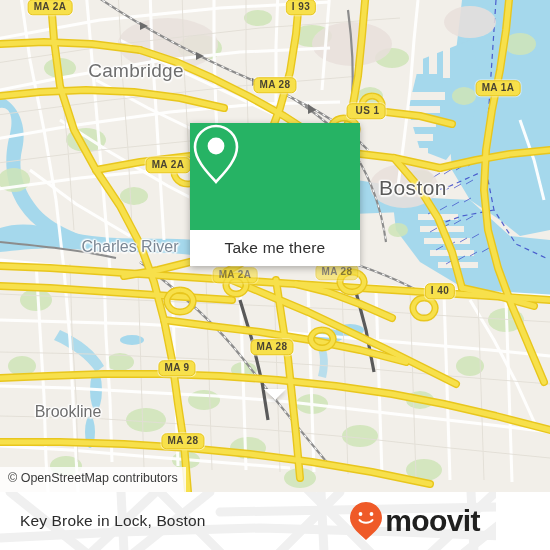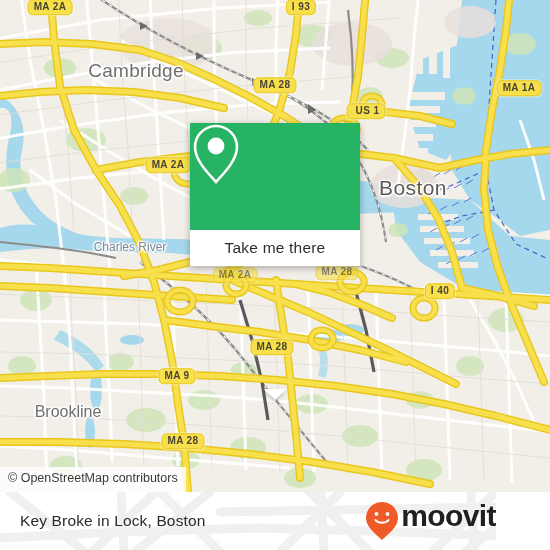--- a/index.html
+++ b/index.html
@@ -43,21 +43,21 @@
     white-space:nowrap;
     color:#6e6e6e;
     text-shadow:
       1.5px 0 1.5px #fff,-1.5px 0 1.5px #fff,
       0 1.5px 1.5px #fff,0 -1.5px 1.5px #fff,
       1px 1px 1.5px #fff,-1px -1px 1.5px #fff;
   }
   .place.city{font-size:19px;letter-spacing:.3px;}
   .place.city-major{font-size:21px;color:#5a5a5a;letter-spacing:.4px;}
   .place.town{font-size:16px;padding-left:48px;}
-  .place.water{font-size:12px;color:#7b8794;font-weight:normal;}
+  .place.water{font-size:16px;color:#7b8794;font-weight:normal;}
 
   
   .card{
     position:absolute;left:190px;top:123px;width:170px;
     box-shadow:0 2px 7px rgba(0,0,0,.30);
   }
   .card-top{
     height:107px;background:#26b364;
     display:flex;align-items:center;justify-content:center;
   }
@@ -90,22 +90,22 @@
   .footer{
     position:absolute;left:0;top:492px;width:496px;height:58px;
     background:#ffffff;overflow:hidden;
   }
   .footer-watermark{position:absolute;left:0;top:-40px;opacity:1;}
   .footer-title{
     position:absolute;left:20px;top:50%;transform:translateY(-50%);
     font-size:15.5px;color:#2b2b2b;white-space:nowrap;letter-spacing:.15px;
   }
   .logo{
-    position:absolute;right:0;top:50%;transform:translateY(-50%);
-    display:flex;align-items:flex-start;gap:2px;
+    position:absolute;right:16px;top:50%;transform:translateY(-50%);
+    display:flex;align-items:center;gap:2px;
   }
   .logo-word{
     font-size:30px;font-weight:bold;color:#20201f;letter-spacing:-.6px;
     line-height:1;
   }
 </style>
 </head>
 <body>
 
 <div class="app">
@@ -350,27 +350,27 @@
         <polygon points="252,78 260,82 252,86"></polygon>
         <polygon points="308,104 316,110 308,114"></polygon>
       </g>
     </svg>
 
     <div>
       <div class="shield" style="left:50px;top:7px;">MA 2A</div>
       <div class="shield" style="left:301px;top:7px;">I 93</div>
       <div class="shield" style="left:275px;top:85px;">MA 28</div>
       <div class="shield" style="left:366px;top:111px;padding-left:8px;">US 1</div>
-      <div class="shield" style="left:519px;top:88px;">MA 1A</div>
+      <div class="shield" style="left:498px;top:88px;">MA 1A</div>
       <div class="shield" style="left:168px;top:165px;">MA 2A</div>
       <div class="shield faded" style="left:235px;top:275px;">MA 2A</div>
       <div class="shield faded" style="left:337px;top:272px;">MA 28</div>
       <div class="shield" style="left:440px;top:291px;">I 40</div>
       <div class="shield" style="left:272px;top:347px;">MA 28</div>
-      <div class="shield" style="left:177px;top:376px;text-align:center;">MA 9</div>
+      <div class="shield" style="left:177px;top:368px;text-align:center;">MA 9</div>
       <div class="shield" style="left:183px;top:441px;">MA 28</div>
     </div>
 
     <div class="place city" style="left:136px;top:71px;">Cambridge</div>
     <div class="place city-major" style="left:413px;top:188px;">Boston</div>
     <div class="place town" style="left:44px;top:412px;">Brookline</div>
     <div class="place water" style="left:130px;top:247px;">Charles River</div>
 
     <div class="card">
       <div class="card-top">

